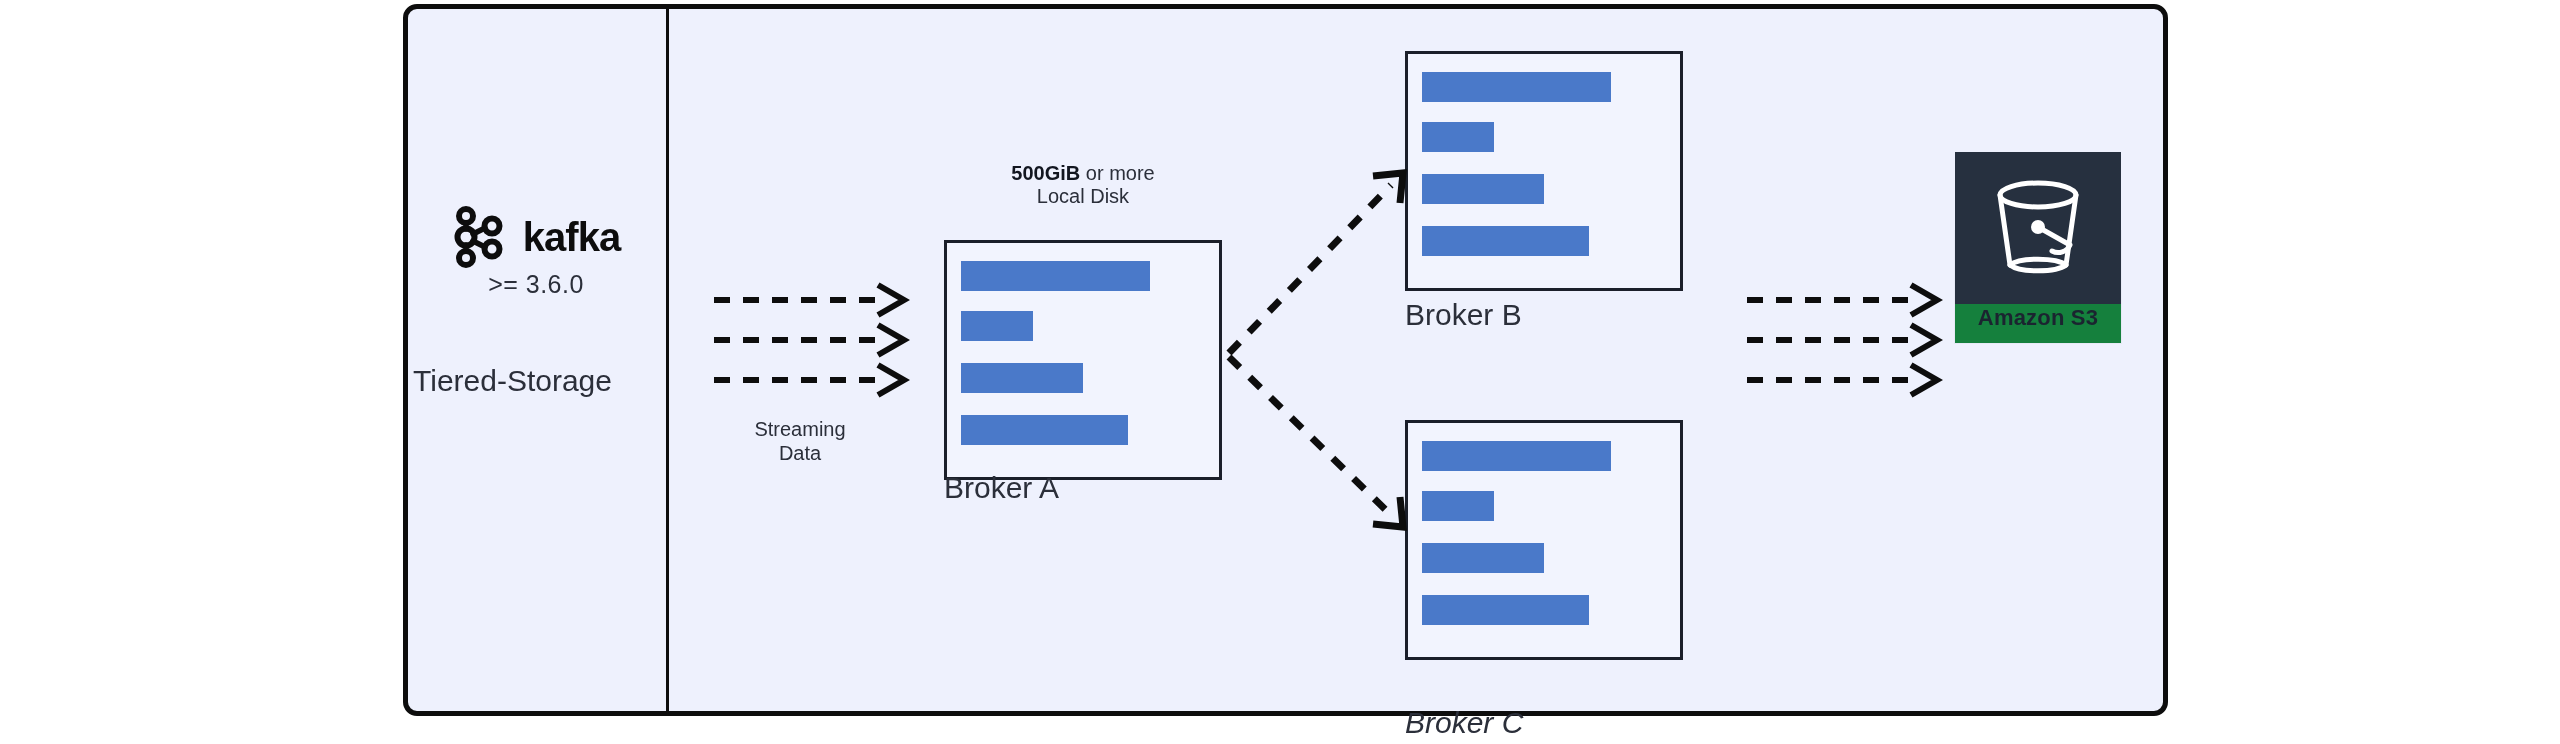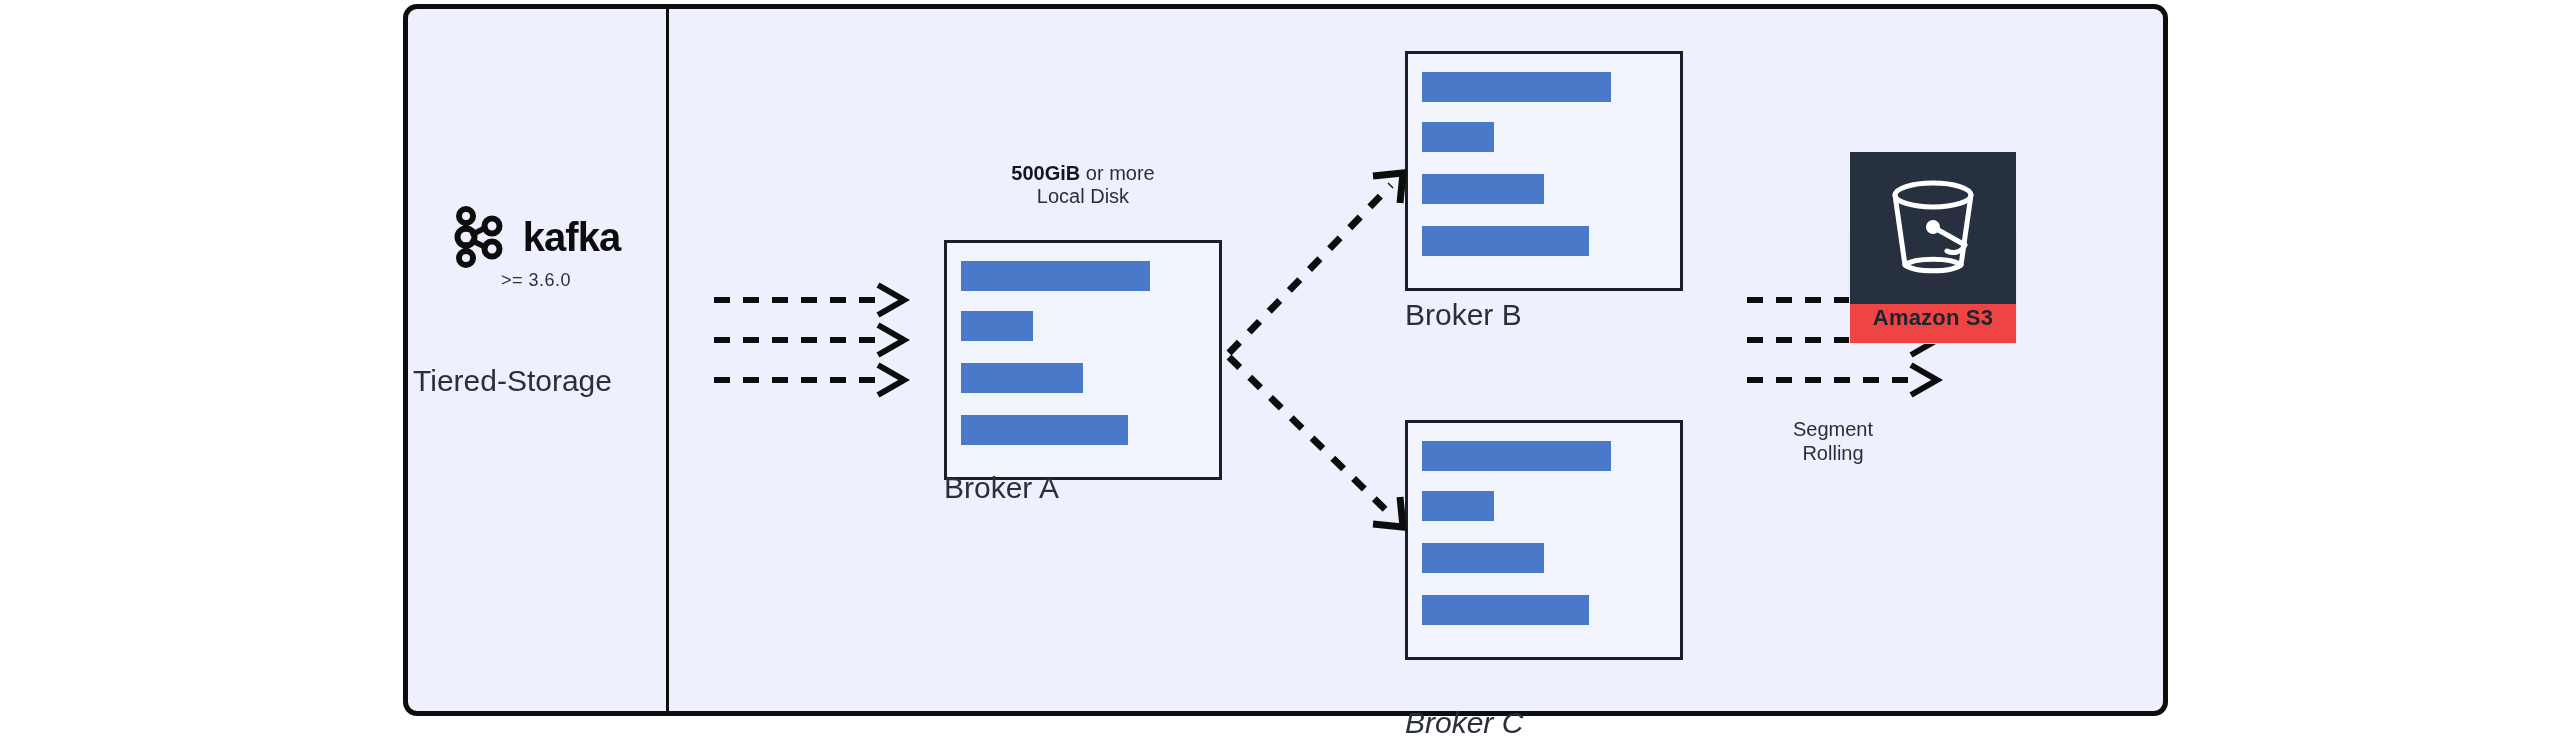--- a/index.html
+++ b/index.html
@@ -65,21 +65,21 @@
   #kafka-mark { display: block; }
   #kafka-wordmark {
     font-size: 40px;
     font-weight: 700;
     color: #0d0d0d;
     letter-spacing: -1px;
     line-height: 1;
   }
   #kafka-version {
     margin-top: 4px;
-    font-size: 18px;
+    font-size: 25px;
     color: #2b2f3a;
     letter-spacing: 0.5px;
   }
   #tiered-storage-label {
     position: absolute;
     left: 413px;
     top: 364px;
     width: 246px;
     text-align: left;
     font-size: 30px;
@@ -147,25 +147,25 @@
   }
   #replication-caption {
     left: 1237px;
     top: 327px;
     width: 190px;
   }
 
   
   #s3-tile {
     position: absolute;
-    left: 1850px;
+    left: 1955px;
     top: 231px;
     width: 166px;
     height: 112px;
-    background: #ef4444;
+    background: #15803d;
     box-shadow: 0 0 0 1px #e6e9f5;
   }
   #s3-icon-area {
     width: 166px;
     height: 152px;
     background: #26303f;
     position: absolute;
     left: 0;
     top: -79px;
     display: flex;
@@ -232,20 +232,22 @@
         <path d="M166 5 L192 20 L166 35" fill="none" stroke="#0d0d0d" stroke-width="6" stroke-linecap="butt" stroke-linejoin="miter"></path>
       </svg>
     </div>
     <div class="arrow-row">
       <svg class="arrow-svg" width="200" height="40" viewBox="0 0 200 40">
         <line x1="2" y1="20" x2="168" y2="20" stroke="#0d0d0d" stroke-width="6" stroke-dasharray="16 13"></line>
         <path d="M166 5 L192 20 L166 35" fill="none" stroke="#0d0d0d" stroke-width="6" stroke-linecap="butt" stroke-linejoin="miter"></path>
       </svg>
     </div>
   </div>
+  <div class="caption" id="streaming-caption">Streaming
+Data</div>
 
   <div class="caption bold-lead" id="local-disk-caption" style="left:944px; top:138px; width:278px;">
     <b>500GiB</b><span> or more
 Local Disk</span>
   </div>
 
   <div class="broker-box" id="broker-a-box">
     <div class="bar" style="left:14px; top:18px; width:189px;"></div>
     <div class="bar" style="left:14px; top:68px; width:72px;"></div>
     <div class="bar" style="left:14px; top:120px; width:122px;"></div>
@@ -291,22 +293,20 @@
         <path d="M166 5 L192 20 L166 35" fill="none" stroke="#0d0d0d" stroke-width="6" stroke-linejoin="miter"></path>
       </svg>
     </div>
     <div class="arrow-row">
       <svg class="arrow-svg" width="200" height="40" viewBox="0 0 200 40">
         <line x1="2" y1="20" x2="168" y2="20" stroke="#0d0d0d" stroke-width="6" stroke-dasharray="16 13"></line>
         <path d="M166 5 L192 20 L166 35" fill="none" stroke="#0d0d0d" stroke-width="6" stroke-linejoin="miter"></path>
       </svg>
     </div>
   </div>
-  <div class="caption" id="segment-caption">Segment
-Rolling</div>
 
   <div id="s3-tile">
     <div id="s3-icon-area">
       <svg width="104" height="110" viewBox="0 0 104 110" aria-hidden="true">
         <g fill="none" stroke="#ffffff" stroke-width="5" stroke-linejoin="round" stroke-linecap="round">
           <ellipse cx="52" cy="22" rx="38" ry="12"></ellipse>
           <path d="M14 22 L24 92 A 30 9 0 0 0 80 92 L90 22"></path>
           <path d="M24 92 A 30 9 0 0 1 80 92"></path>
           <path d="M52 54 L84 72 A 13 13 0 0 1 66 78"></path>
         </g>

